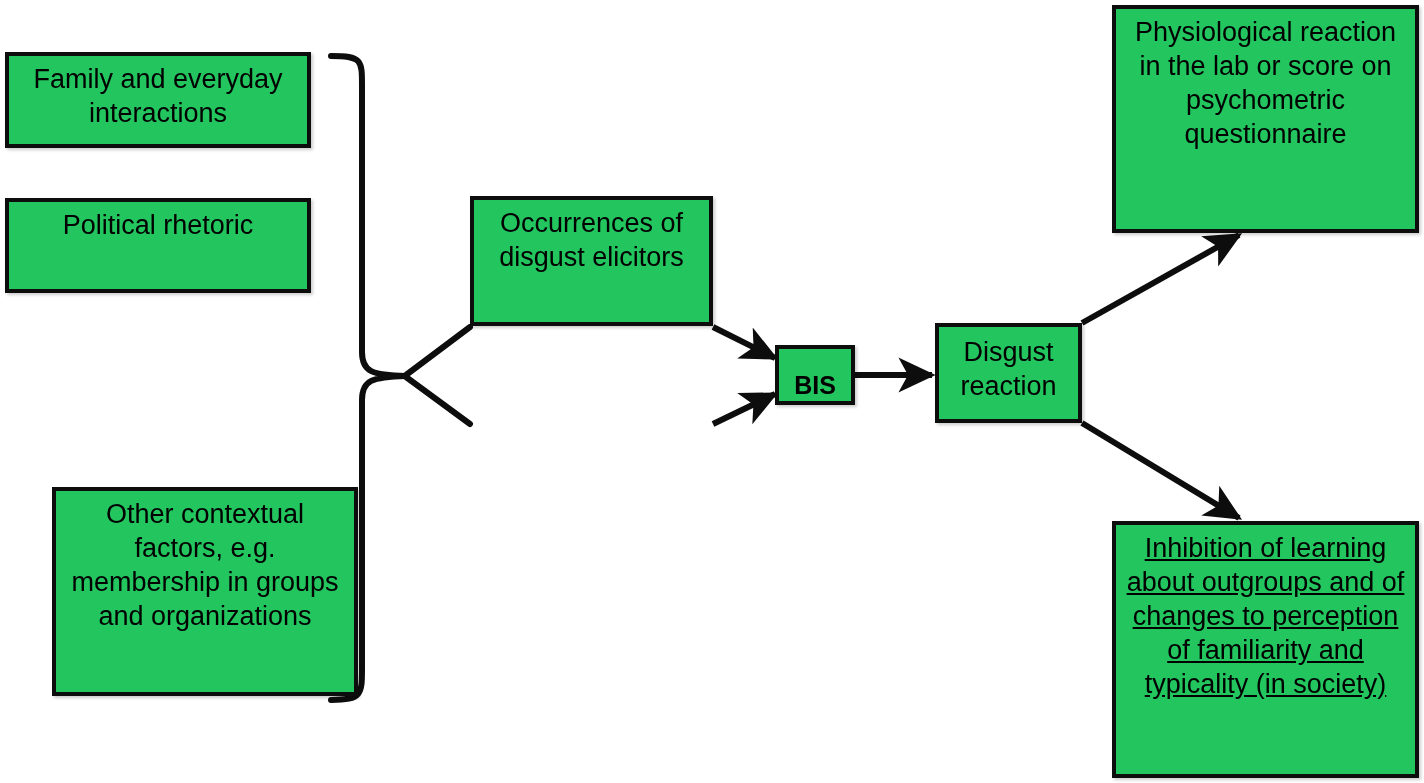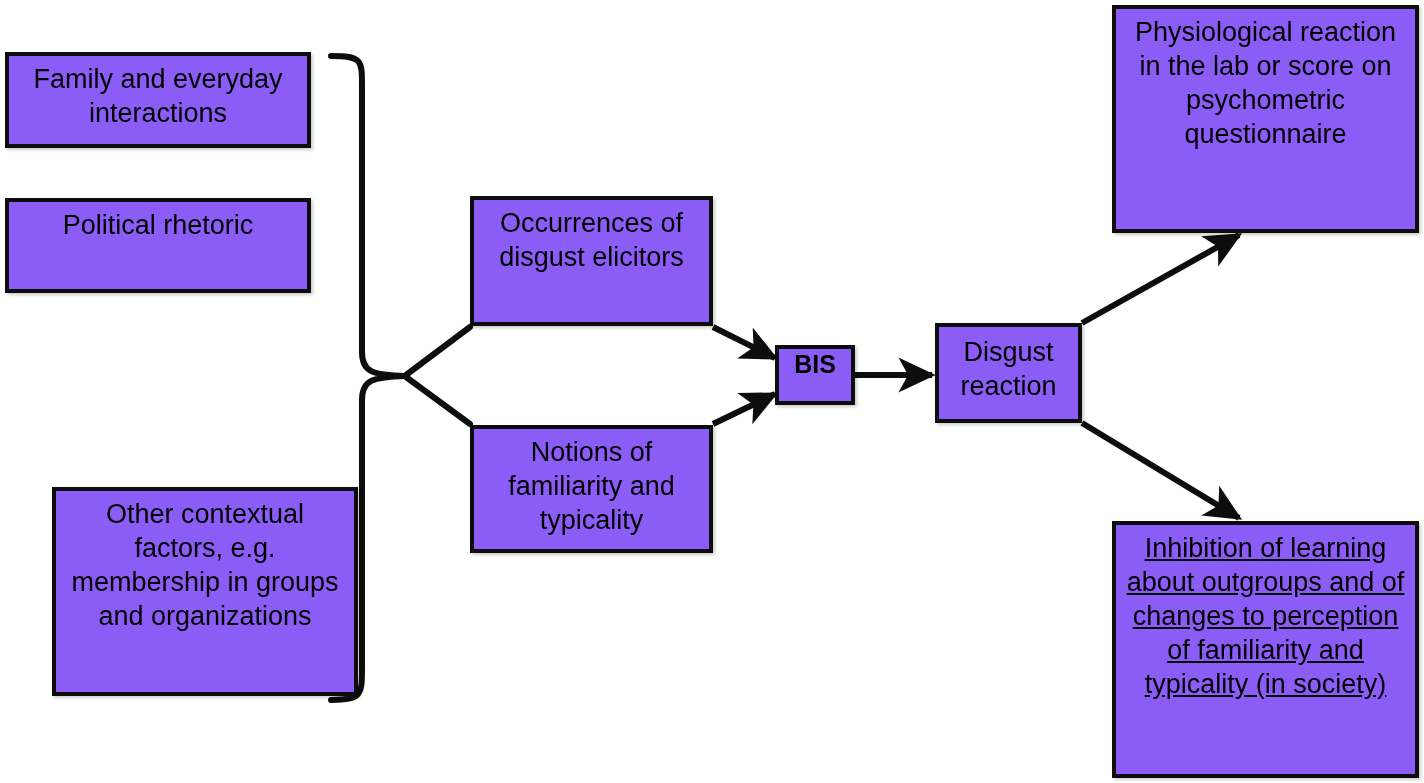--- a/index.html
+++ b/index.html
@@ -11,21 +11,21 @@
     position: relative;
     width: 1424px;
     height: 783px;
     background: #ffffff;
     font-family: "Liberation Sans", sans-serif;
     overflow: hidden;
   }
   .node {
     position: absolute;
     box-sizing: border-box;
-    background: #8b5cf6;
+    background: #22c55e;
     border: 4px solid #0d0d0d;
     display: flex;
     align-items: flex-start;
     justify-content: center;
     color: #000000;
     line-height: 1.26;
     z-index: 3;
     box-shadow: 2px 2px 3px rgba(0,0,0,0.20);
   }
   .node .txt {
@@ -41,21 +41,21 @@
   #node-family       { left: 5px;   top: 52px;  width: 306px; height: 96px;  font-size: 27px; }
   #node-political    { left: 5px;   top: 198px; width: 306px; height: 95px;  font-size: 27px; }
   #node-mass-media   { left: 5px;   top: 342px; width: 306px; height: 98px;  font-size: 27px; }
   #node-other        { left: 5px;   top: 487px; width: 306px; height: 209px; font-size: 27px; margin-left: 47px; }
 
   
   #node-occurrences  { left: 470px; top: 196px; width: 243px; height: 130px; font-size: 27px; }
   #node-notions      { left: 470px; top: 425px; width: 243px; height: 128px; font-size: 27px; }
 
   
-  #node-bis          { left: 775px; top: 345px; width: 80px;  height: 60px;  font-size: 25px; font-weight: bold; align-items: flex-start; }
+  #node-bis          { left: 775px; top: 345px; width: 80px;  height: 60px;  font-size: 25px; font-weight: bold; align-items: flex-end; }
   #node-bis .txt     { padding: 0; text-align: center; }
 
   
   #node-disgust      { left: 935px; top: 323px; width: 147px; height: 100px; font-size: 27px; }
   #node-disgust .txt { padding-top: 8px; }
 
   
   #node-physiological{ left: 1112px; top: 5px;   width: 307px; height: 228px; font-size: 27px; }
   #node-inhibition   { left: 1112px; top: 521px; width: 307px; height: 257px; font-size: 27px; text-decoration: underline; }
 
@@ -112,23 +112,20 @@
 
 
   <div class="node center-text" id="node-other">
     <span class="txt">Other contextual factors, e.g. membership in groups and organizations</span>
   </div>
 
   <div class="node left-text" id="node-occurrences">
     <span class="txt">Occurrences of disgust elicitors</span>
   </div>
 
-  <div class="node left-text" id="node-notions">
-    <span class="txt">Notions of familiarity and typicality</span>
-  </div>
 
   <div class="node center-text" id="node-bis">
     <span class="txt">BIS</span>
   </div>
 
   <div class="node center-text" id="node-disgust">
     <span class="txt">Disgust reaction</span>
   </div>
 
   <div class="node center-text" id="node-physiological">

